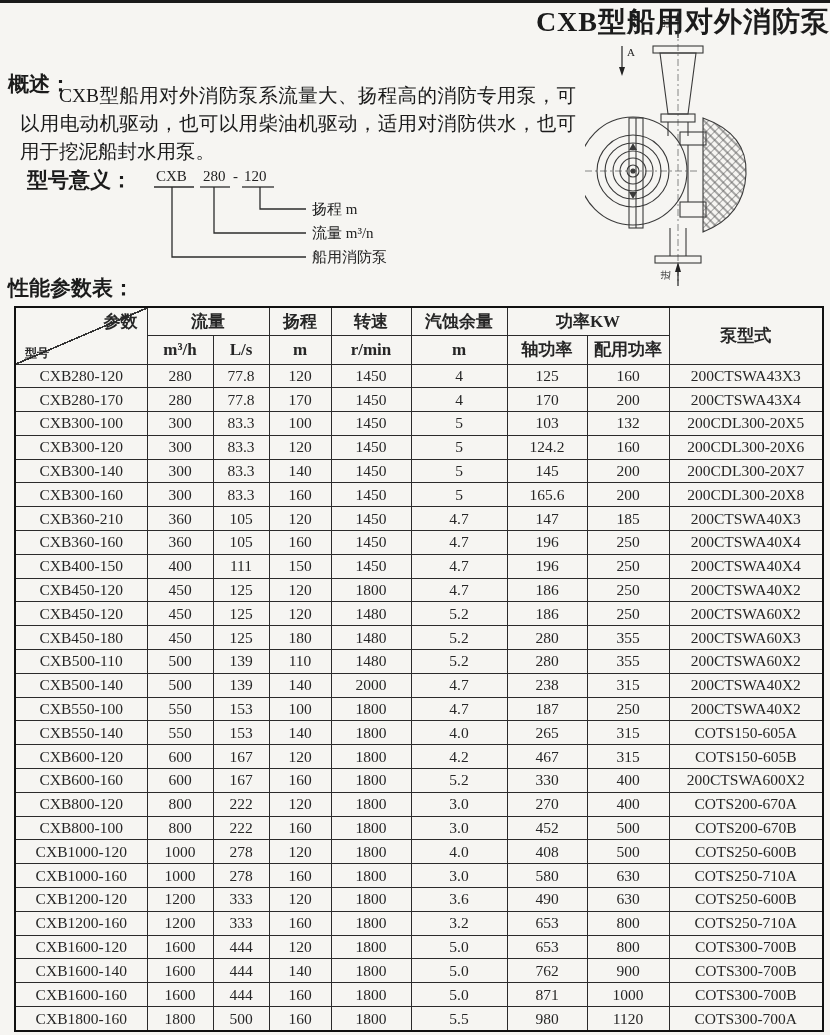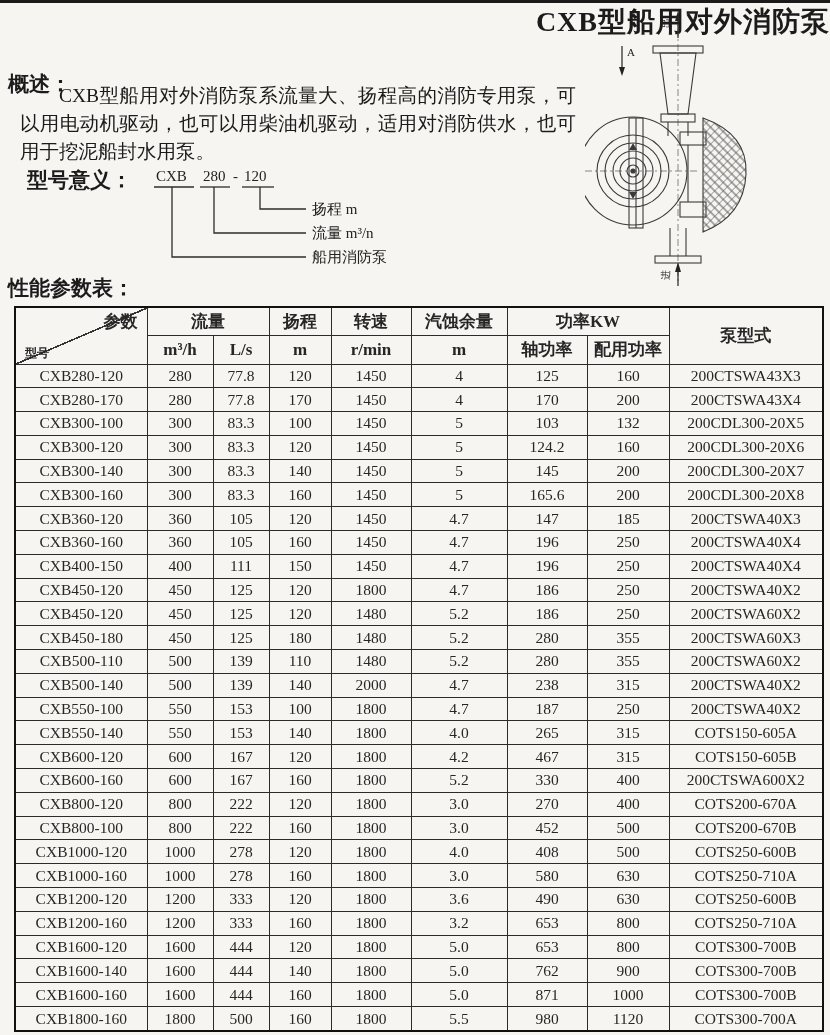--- a/index.html
+++ b/index.html
@@ -251,21 +251,21 @@
           <td>300</td>
           <td>83.3</td>
           <td>160</td>
           <td>1450</td>
           <td>5</td>
           <td>165.6</td>
           <td>200</td>
           <td>200CDL300-20X8</td>
         </tr>
         <tr>
-          <td>CXB360-120</td>
+          <td>CXB360-210</td>
           <td>360</td>
           <td>105</td>
           <td>120</td>
           <td>1450</td>
           <td>4.7</td>
           <td>147</td>
           <td>185</td>
           <td>200CTSWA40X3</td>
         </tr>
         <tr>

